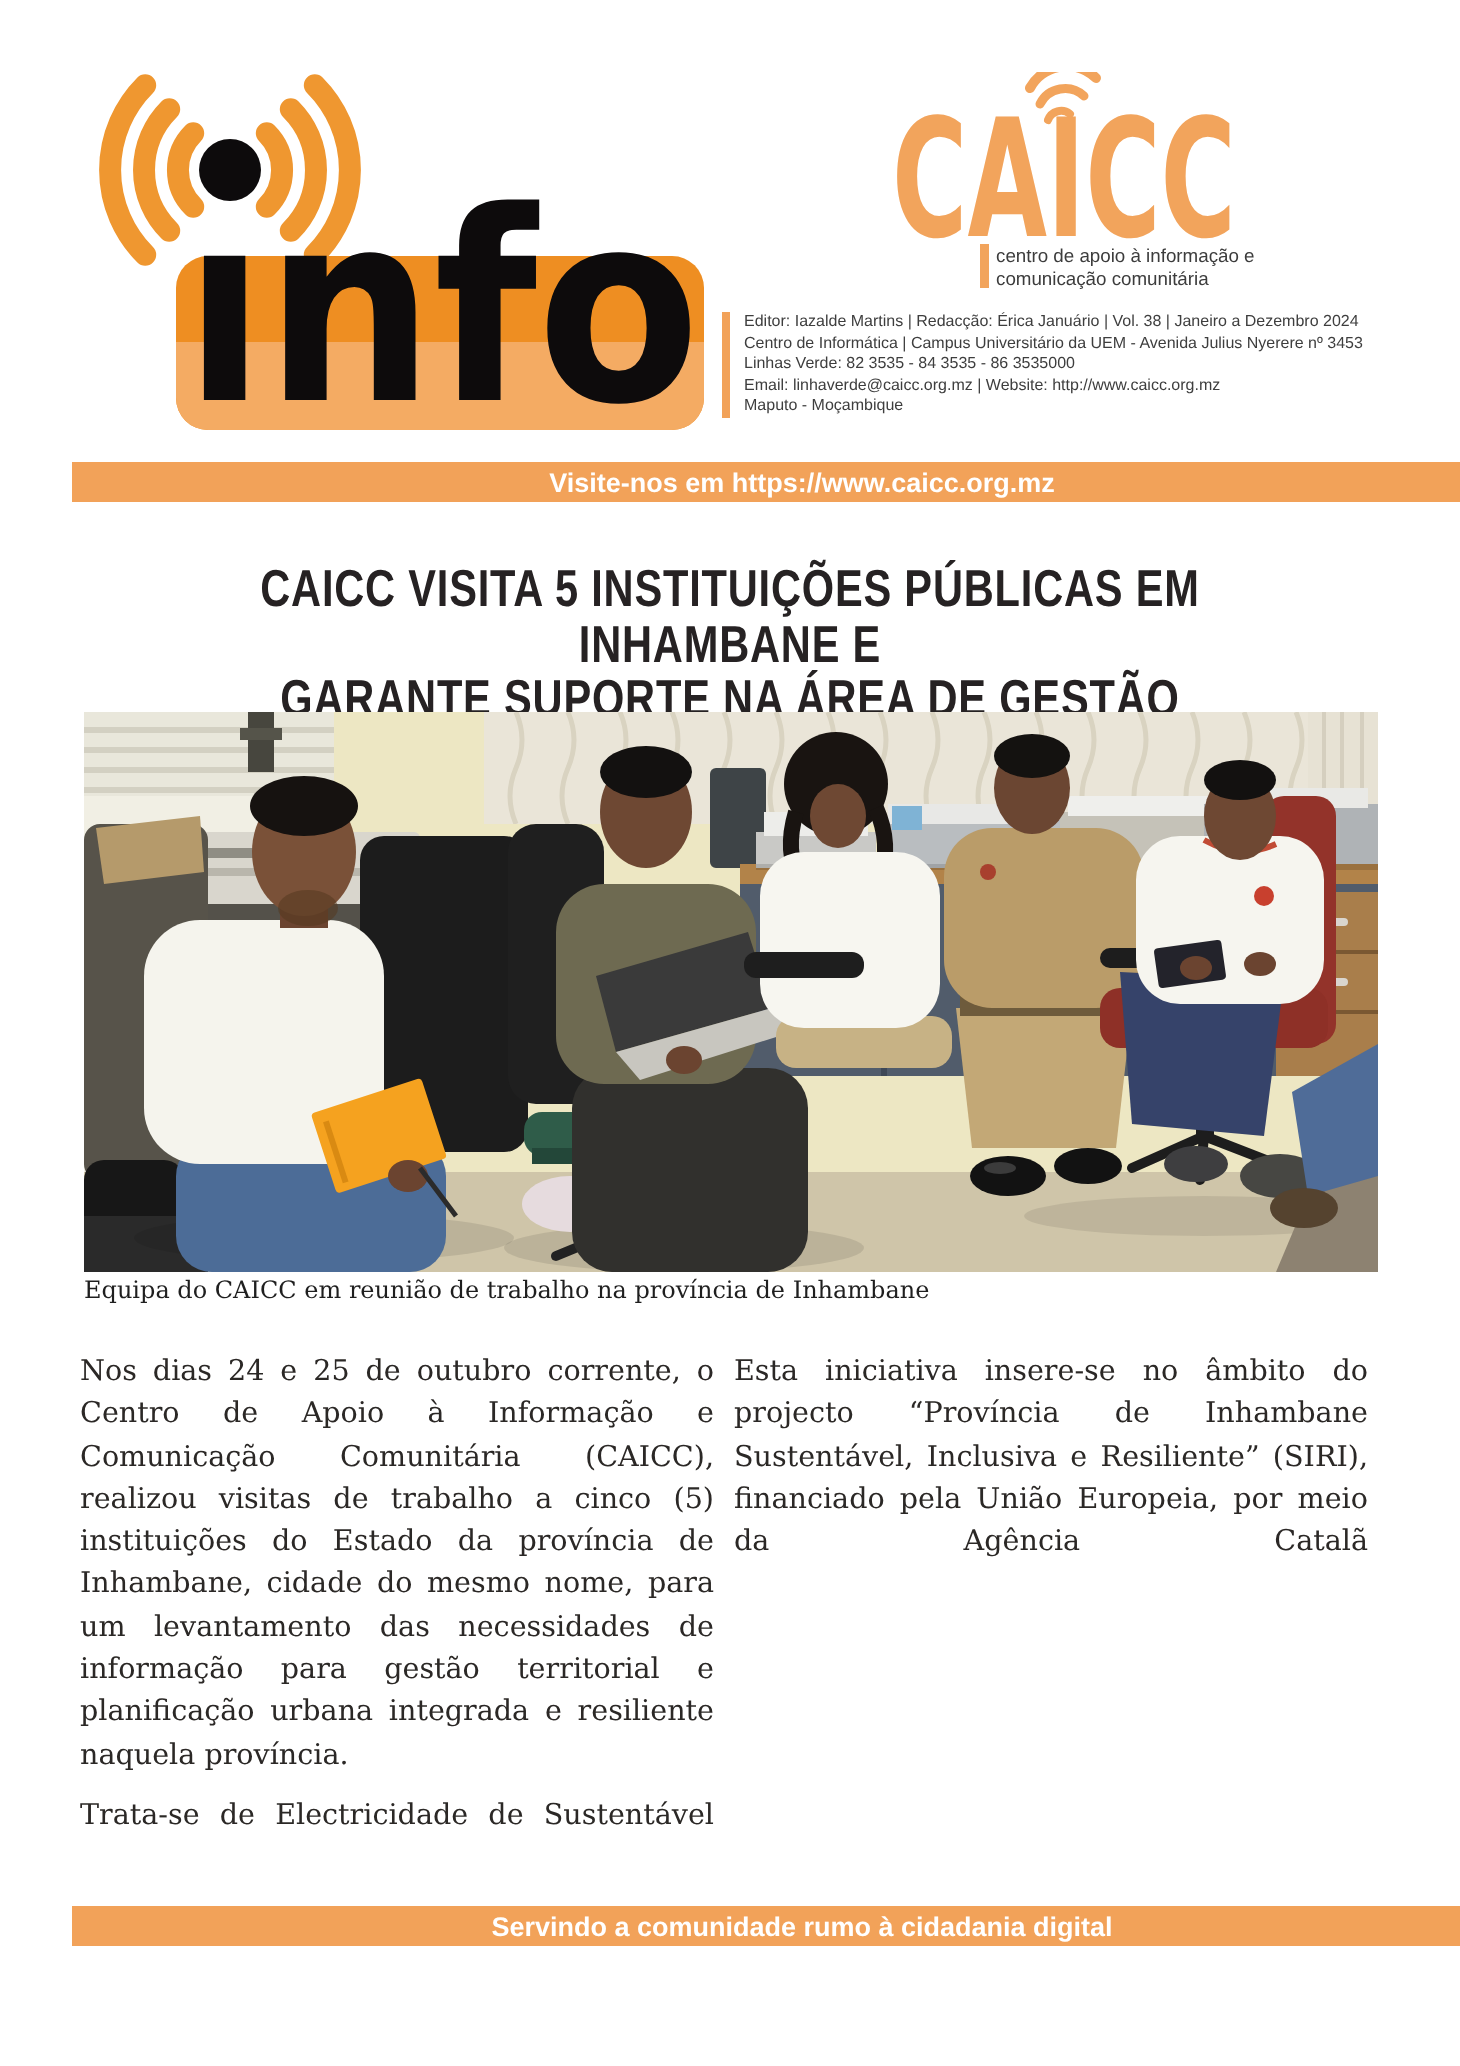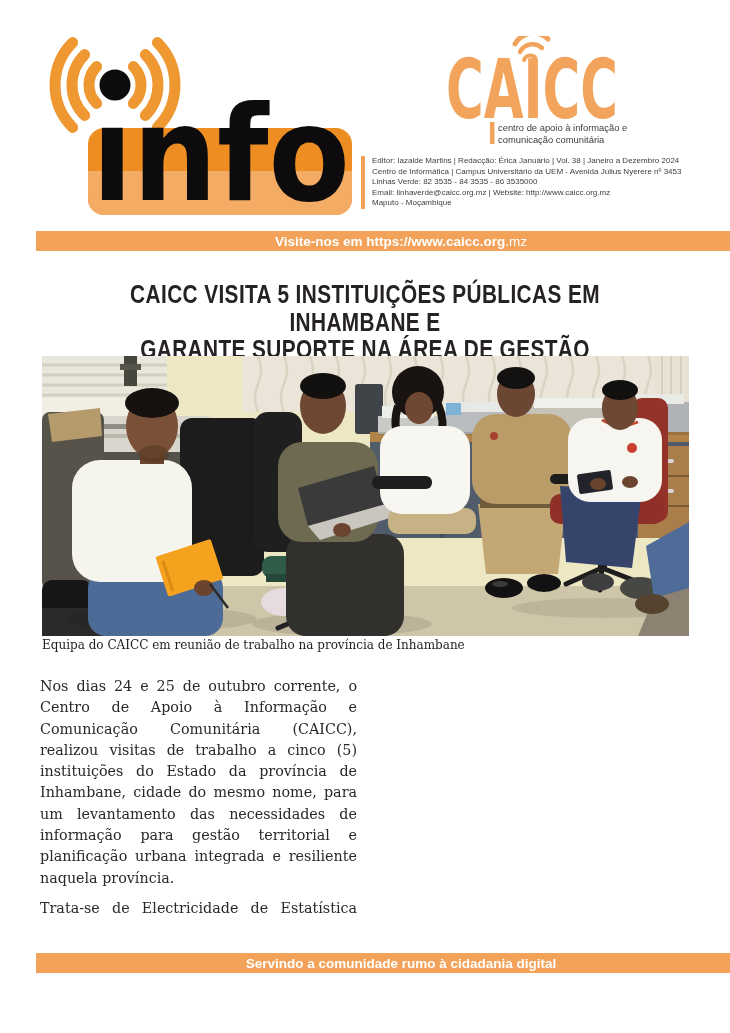--- a/index.html
+++ b/index.html
@@ -13,21 +13,21 @@
   .caicc-logo .wordmark{font-family:"DejaVu Sans",sans-serif;}
   .caicc-logo .tag{font-family:"Liberation Sans",sans-serif;}
   .editor-block{position:absolute;left:361px;top:156px;width:364px;
         border-left:4.5px solid var(--orange);padding-left:7px;
         font-size:8px;line-height:10.6px;color:#3E3E3E;}
   .editor-block div{white-space:nowrap;}
   
   .banner{position:absolute;left:0;width:730px;height:20px;background:var(--orange);
         color:#fff;display:flex;align-items:center;justify-content:center;
         font-size:13.5px;font-weight:bold;margin-left:36px;}
-  .banner .thin{font-weight:normal;}
+  .banner .thin{font-weight:bold;}
   .banner.top{top:231px;}
   .banner.bottom{top:953px;}
   
   .headline{position:absolute;top:281px;left:0;width:730px;text-align:center;
         font-weight:700;font-size:26px;line-height:27.5px;letter-spacing:.5px;
         color:#262223;transform:scaleX(.8);transform-origin:50% 0;}
   
   .photo{position:absolute;left:42px;top:356px;width:647px;height:280px;}
   .caption{position:absolute;left:42px;top:638px;font-family:"DejaVu Serif",serif;
         font-size:12px;color:#1F1F1F;}
@@ -233,23 +233,24 @@
       <polygon points="612,242 647,232 647,280 596,280" fill="#8D8271"></polygon>
       <ellipse cx="610" cy="248" rx="17" ry="10" fill="#55432F"></ellipse>
     </g>
   </svg>
 
   <div class="caption">Equipa do CAICC em reunião de trabalho na província de Inhambane</div>
 
   <div class="columns">
     <div class="col">
       <p>Nos dias 24 e 25 de outubro corrente, o Centro de Apoio à Informação e Comunicação Comunitária (CAICC), realizou visitas de trabalho a cinco (5) instituições do Estado da província de Inhambane, cidade do mesmo nome, para um levantamento das necessidades de informação para gestão territorial e planificação urbana integrada e resiliente naquela província.</p>
-      <p class="stretch">Trata-se de Electricidade de Estatística</p>
+      <p class="stretch">Trata-se de Electricidade de Sustentável</p>
     </div>
     <div class="col">
+      <p class="stretch">Esta iniciativa insere-se no âmbito do projecto “Província de Inhambane Sustentável, Inclusiva e Resiliente” (SIRI), financiado pela União Europeia, por meio da Agência Catalã</p>
     </div>
   </div>
 
   <div class="banner bottom">
     <span>Servindo a comunidade rumo à cidadania digital</span>
   </div>
 
 </div>
 
 </body></html>

